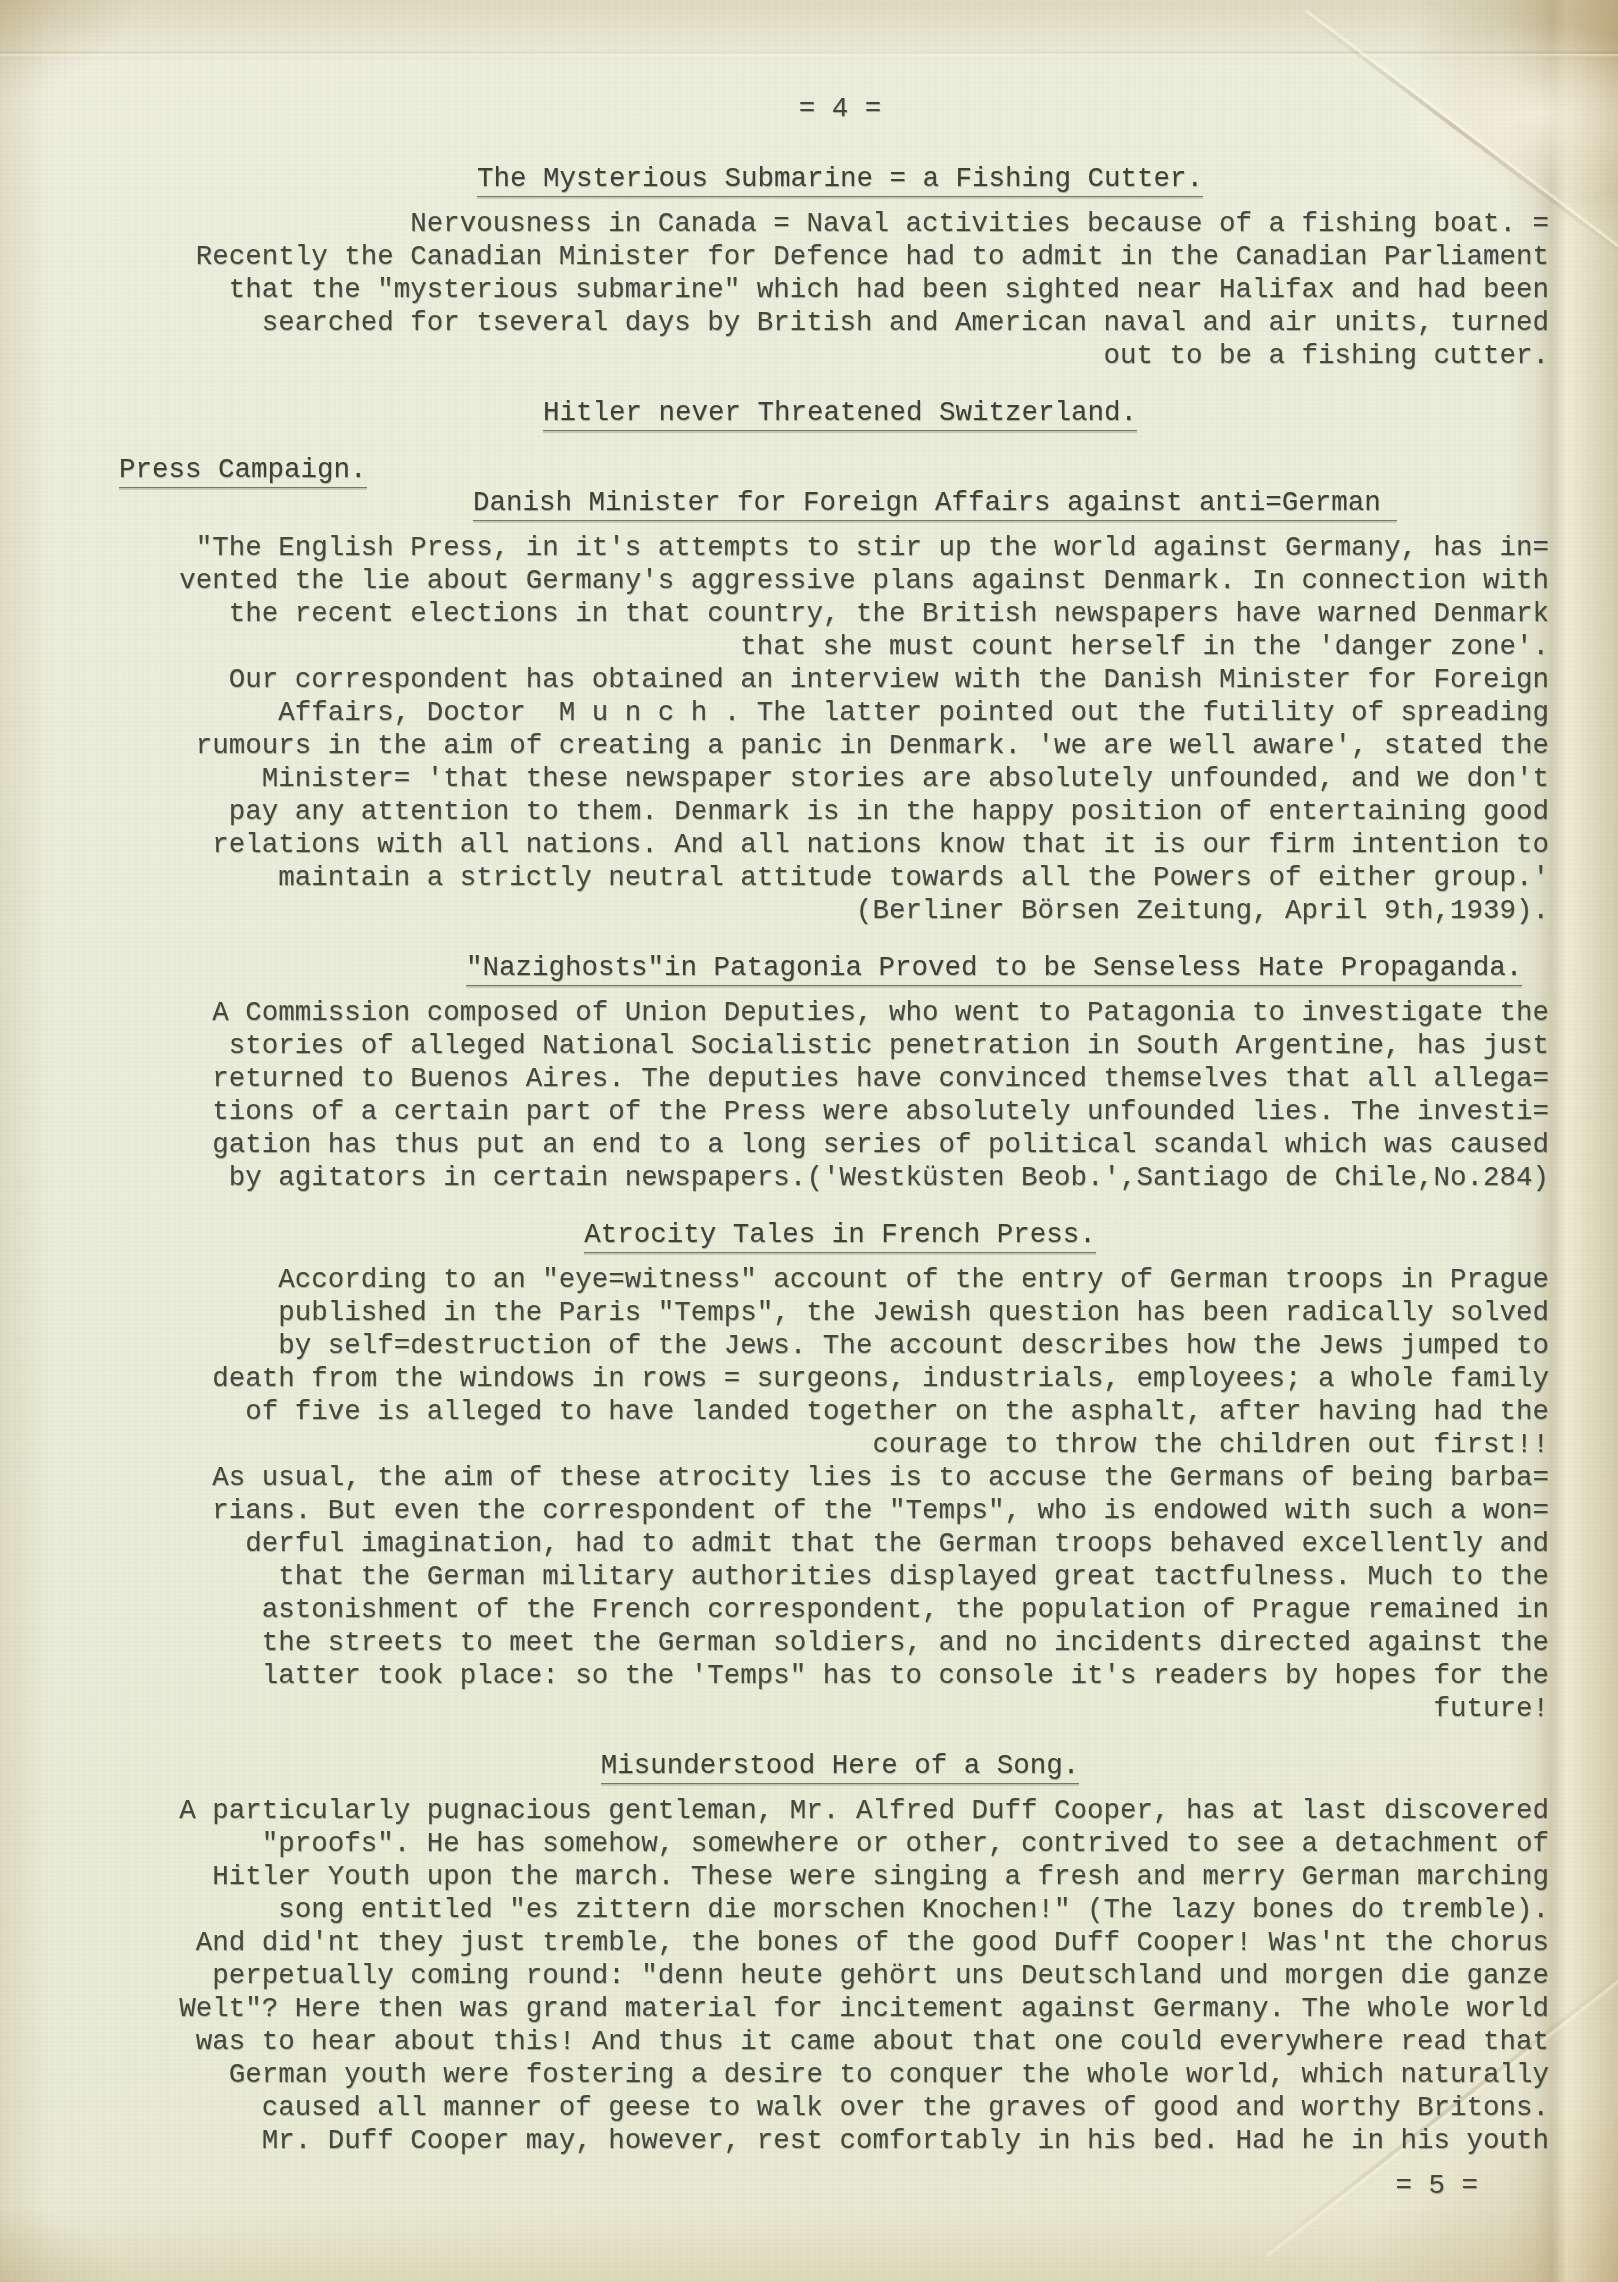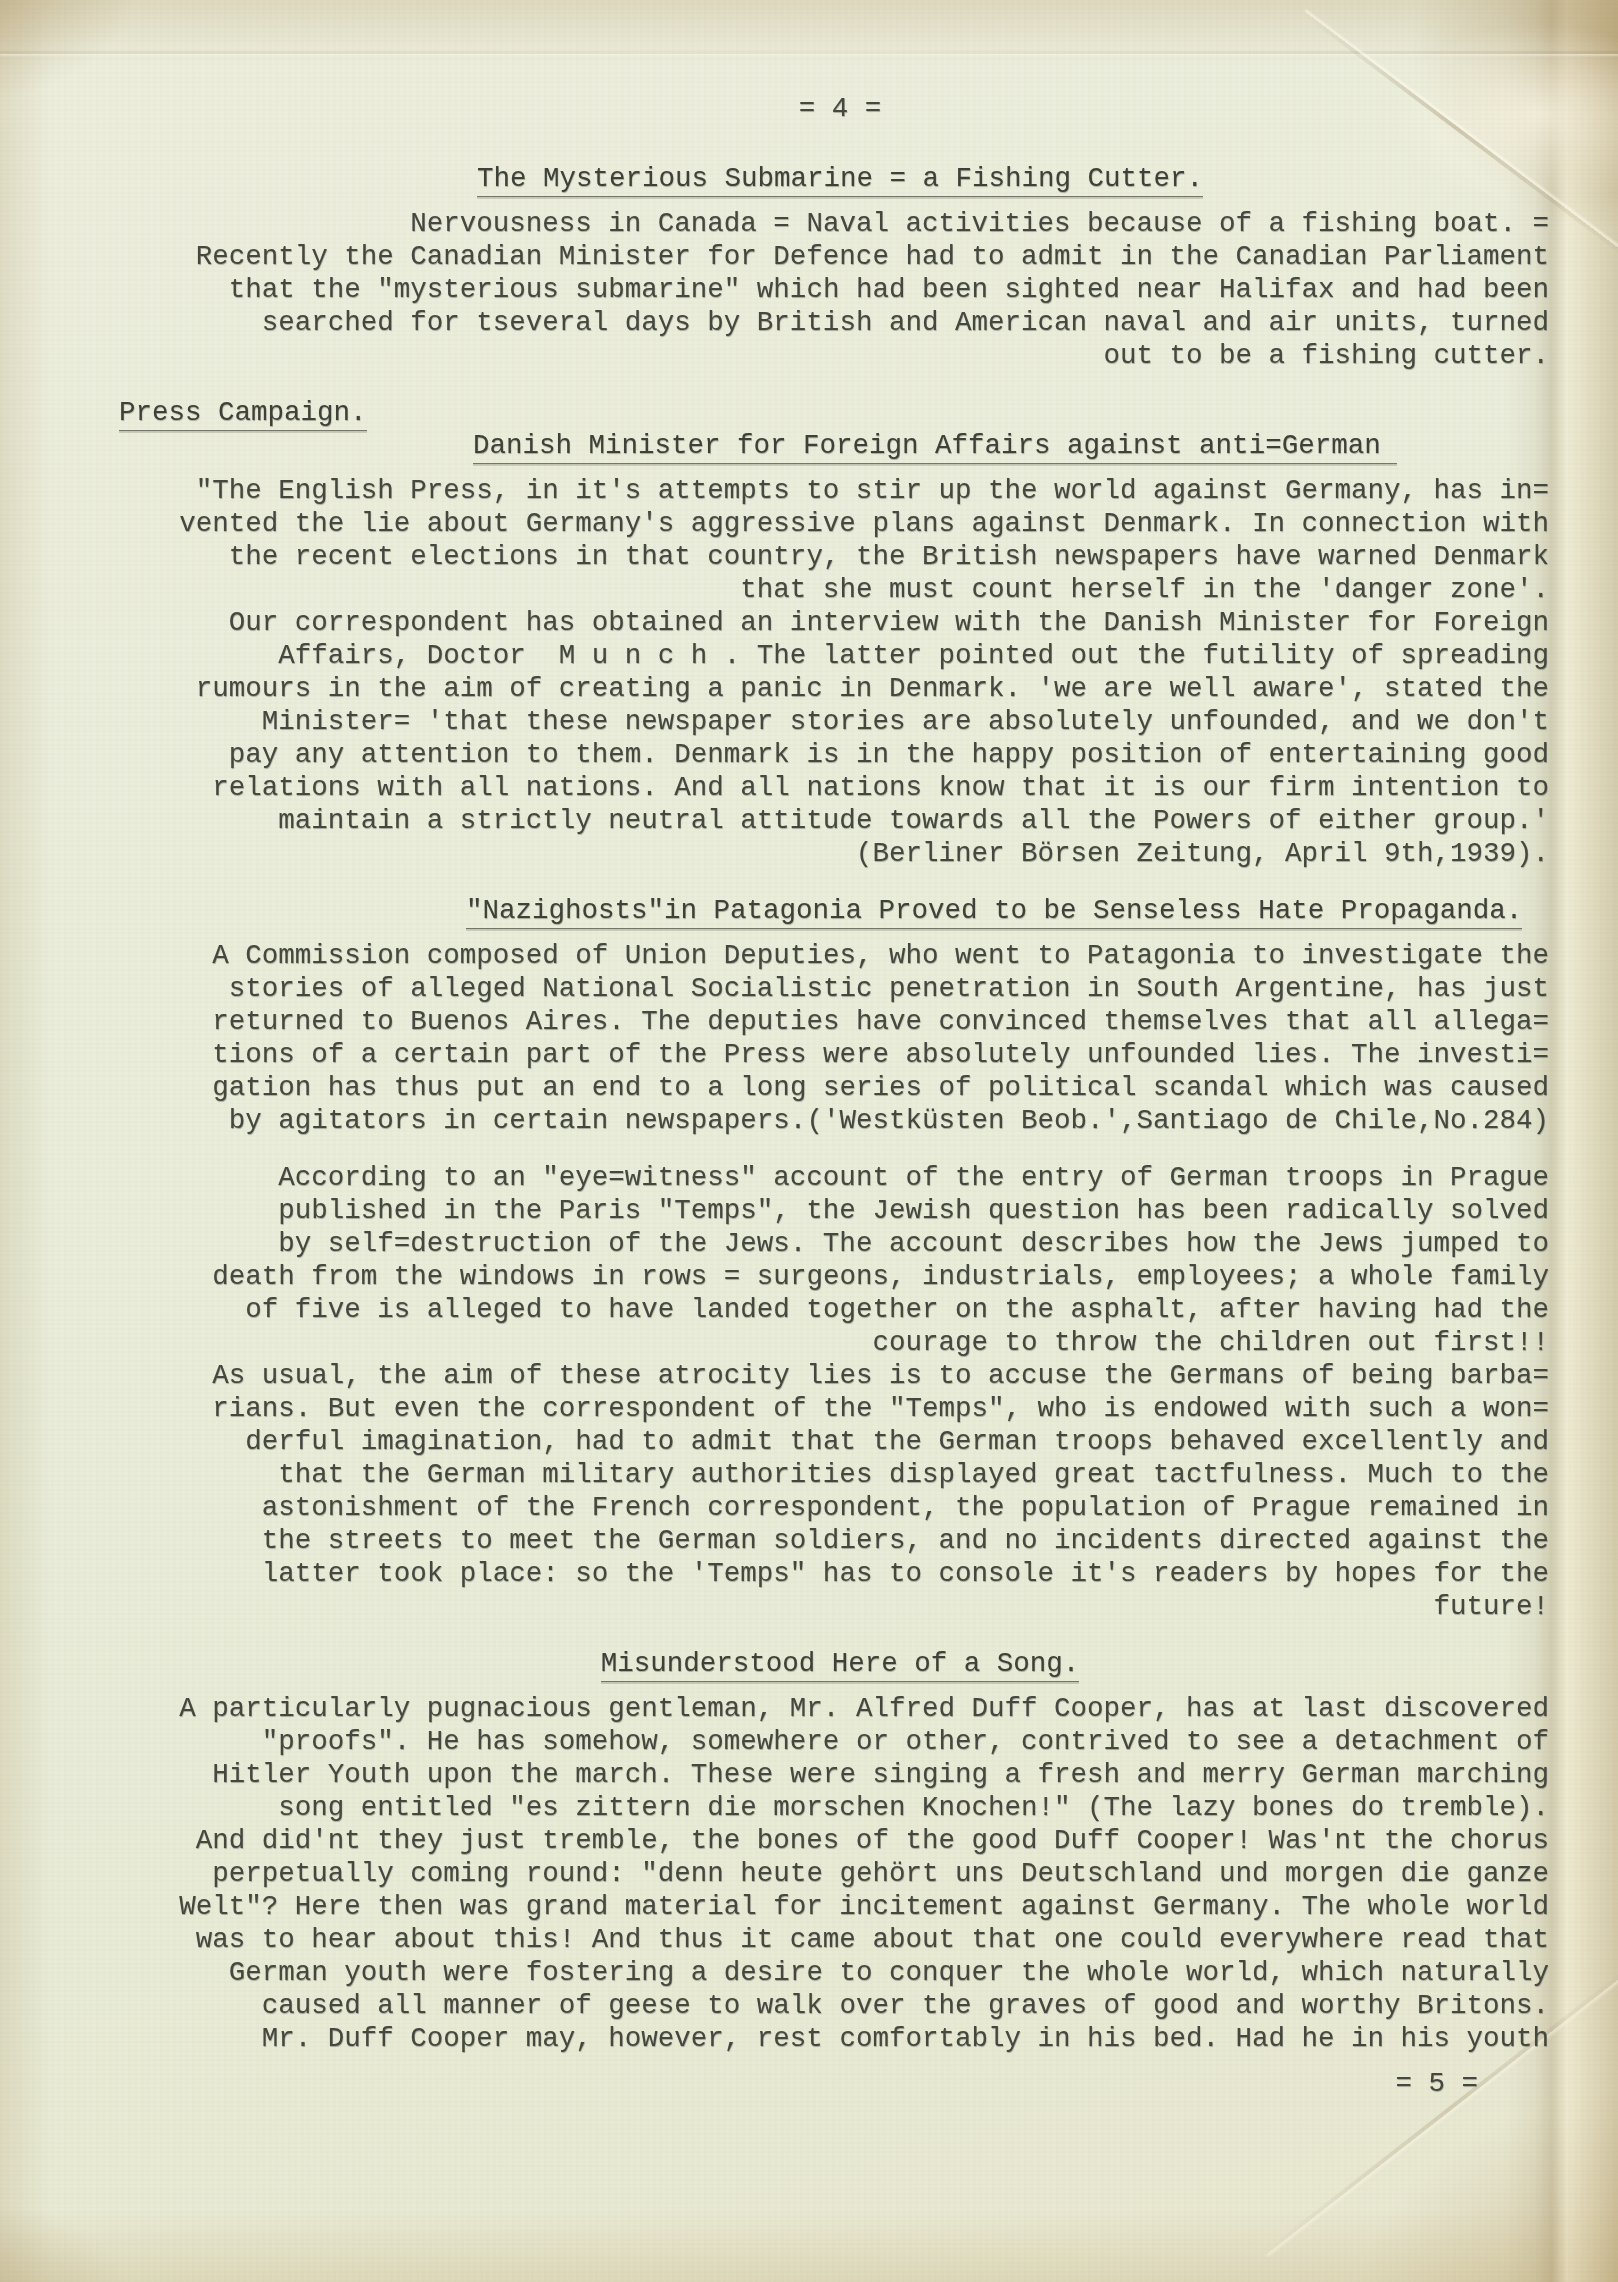--- a/index.html
+++ b/index.html
@@ -84,20 +84,21 @@
     <div class="section first">
       <h2 class="heading center"><span class="u">The Mysterious Submarine = a Fishing Cutter.</span></h2>
       <div class="body">Nervousness in Canada = Naval activities because of a fishing boat. =
 Recently the Canadian Minister for Defence had to admit in the Canadian Parliament
 that the "mysterious submarine" which had been sighted near Halifax and had been
 searched for tseveral days by British and American naval and air units, turned
 out to be a fishing cutter.</div>
     </div>
 
     <div class="section">
+      <h2 class="heading center"><span class="u">Hitler never Threatened Switzerland.</span></h2>
     </div>
 
     <div class="section">
       <h2 class="heading"><span class="u">Press Campaign.</span></h2>
       <h2 class="heading indent-danish"><span class="u">Danish Minister for Foreign Affairs against anti=German </span></h2>
       <div class="body">"The English Press, in it's attempts to stir up the world against Germany, has in=
 vented the lie about Germany's aggressive plans against Denmark. In connection with
 the recent elections in that country, the British newspapers have warned Denmark
 that she must count herself in the 'danger zone'.
 Our correspondent has obtained an interview with the Danish Minister for Foreign
@@ -114,20 +115,21 @@
       <h2 class="heading indent-nazighosts"><span class="u">"Nazighosts"in Patagonia Proved to be Senseless Hate Propaganda.</span></h2>
       <div class="body">A Commission composed of Union Deputies, who went to Patagonia to investigate the
 stories of alleged National Socialistic penetration in South Argentine, has just
 returned to Buenos Aires. The deputies have convinced themselves that all allega=
 tions of a certain part of the Press were absolutely unfounded lies. The investi=
 gation has thus put an end to a long series of political scandal which was caused
 by agitators in certain newspapers.('Westküsten Beob.',Santiago de Chile,No.284)</div>
     </div>
 
     <div class="section">
+      <h2 class="heading center"><span class="u">Atrocity Tales in French Press.</span></h2>
       <div class="body">According to an "eye=witness" account of the entry of German troops in Prague
 published in the Paris "Temps", the Jewish question has been radically solved
 by self=destruction of the Jews. The account describes how the Jews jumped to
 death from the windows in rows = surgeons, industrials, employees; a whole family
 of five is alleged to have landed together on the asphalt, after having had the
 courage to throw the children out first!!
 As usual, the aim of these atrocity lies is to accuse the Germans of being barba=
 rians. But even the correspondent of the "Temps", who is endowed with such a won=
 derful imagination, had to admit that the German troops behaved excellently and
 that the German military authorities displayed great tactfulness. Much to the

